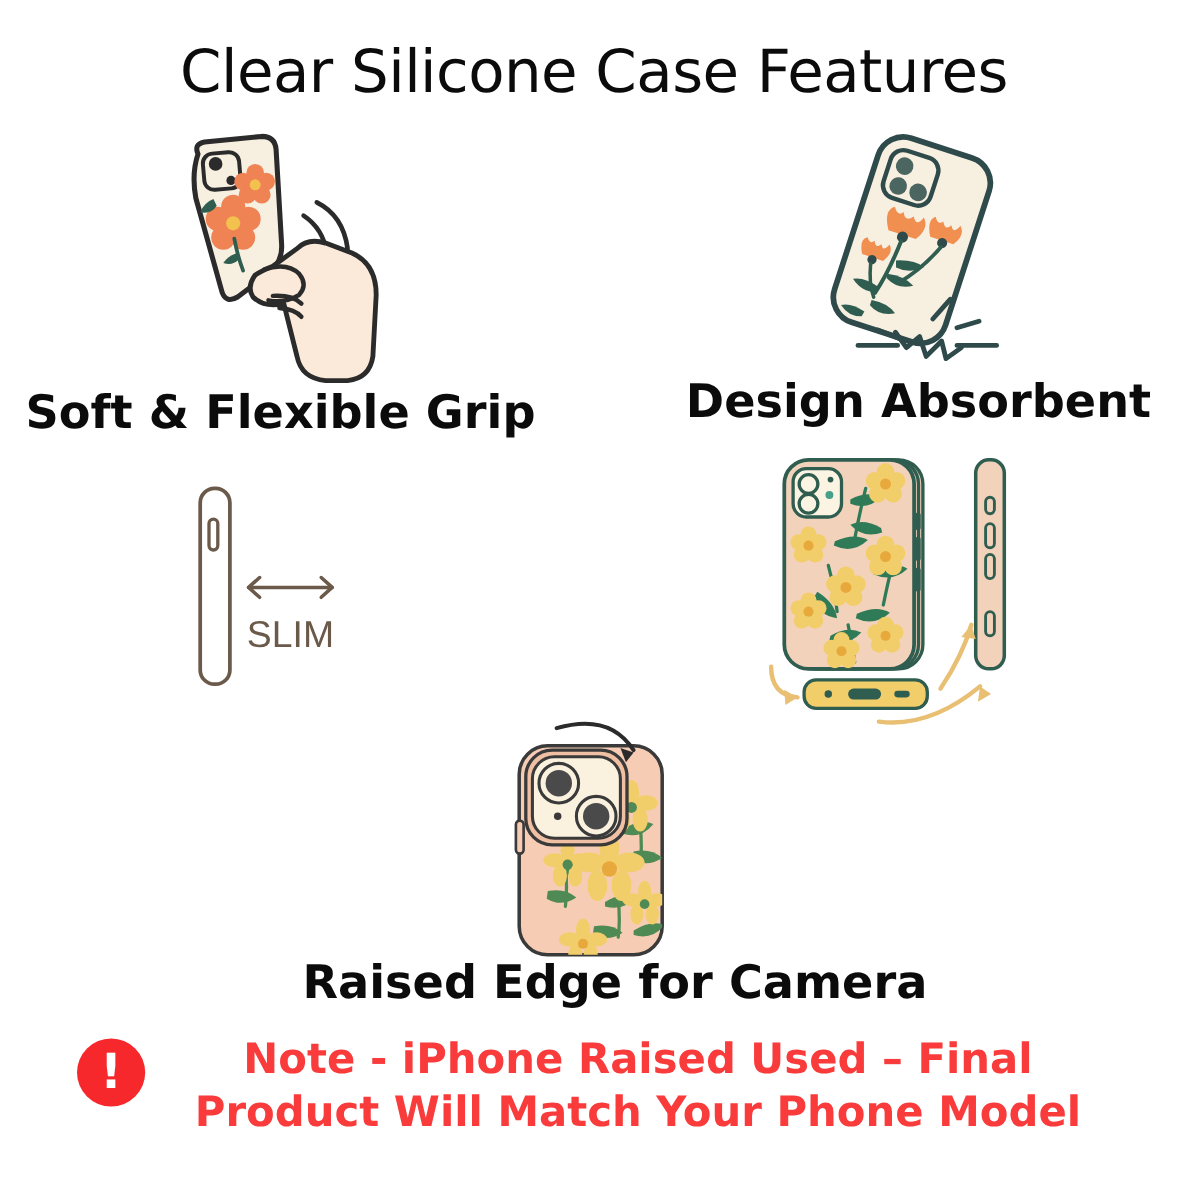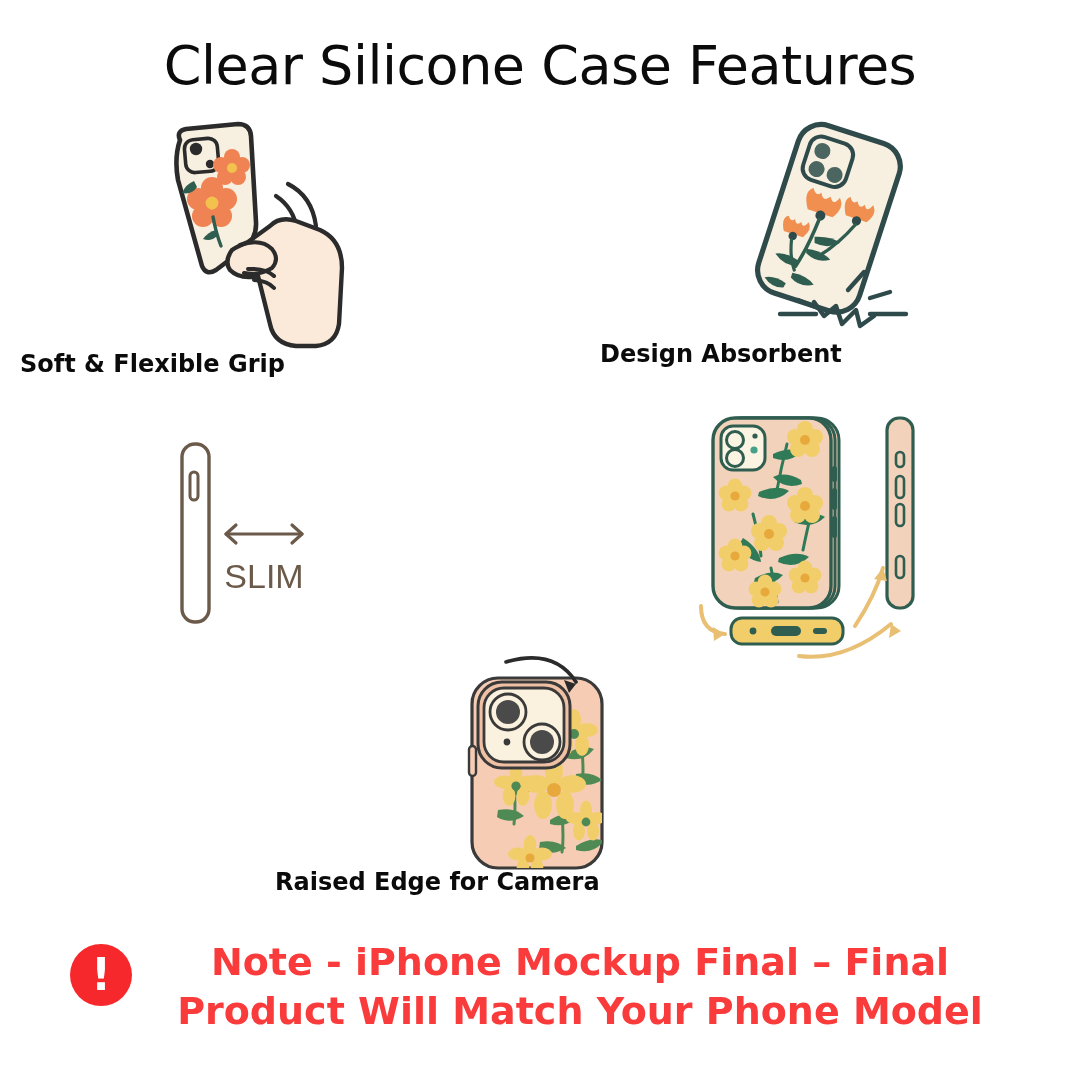--- a/index.html
+++ b/index.html
@@ -16,22 +16,22 @@
     position:absolute;top:34px;left:0;width:1080px;
     text-align:center;
     font-size:54px;font-weight:400;color:#0b0b0b;
     letter-spacing:-0.5px;
     font-family:"DejaVu Sans",sans-serif;
   }
 
   .feature{position:absolute;}
   .art{position:absolute;}
   .flabel{
-    position:absolute;width:100%;
-    font-size:24px;font-weight:700;color:#0b0b0b;
+    position:absolute;width:100%;text-align:center;
+    font-size:42px;font-weight:700;color:#0b0b0b;
     font-family:"DejaVu Sans",sans-serif;
     white-space:nowrap;
   }
 
   
   #cell-grip   {left:20px;  top:118px; width:470px; height:290px;}
   #cell-shock  {left:600px; top:118px; width:470px; height:290px;}
   #cell-slim   {left:20px;  top:420px; width:470px; height:290px;}
   #cell-ports  {left:600px; top:410px; width:470px; height:300px;}
   #cell-camera {left:275px; top:650px; width:500px; height:270px;}
@@ -407,16 +407,16 @@
         <path d="M126 34 l-12 -4 l5 13 z" fill="#2b2b2b"></path>
       </svg>
     </div>
     <div class="flabel">Raised Edge for Camera</div>
   </div>
 
   <div class="note">
     <div class="note-icon">
       <span>!</span>
     </div>
-    <div class="note-text">Note - iPhone Mockup Final – Final Product Will Match Your Phone Model</div>
+    <div class="note-text">Note - iPhone Raised Used – Final Product Will Match Your Phone Model</div>
   </div>
 
 </div>
 
 </body></html>

